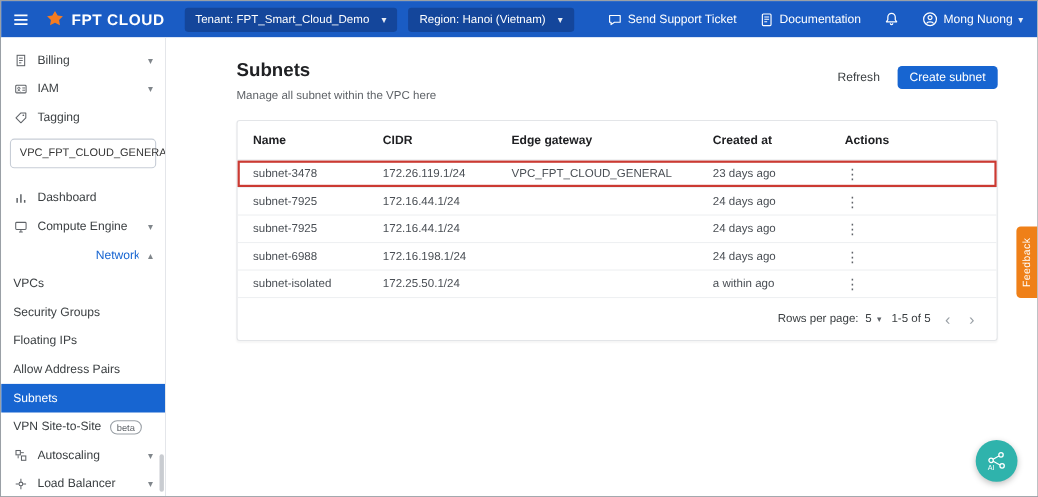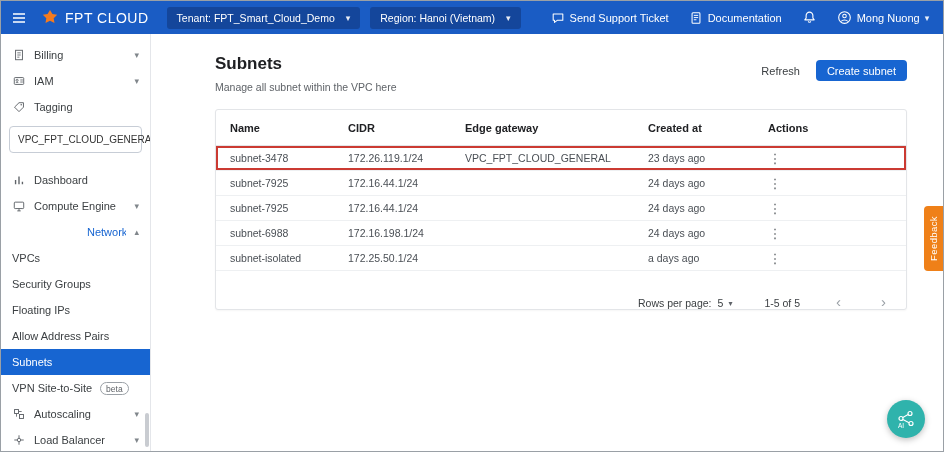--- a/index.html
+++ b/index.html
@@ -4,21 +4,21 @@
 <style>
   * { margin:0; padding:0; box-sizing:border-box; }
   html,body { width:944px; height:452px; }
   body { font-family:"Liberation Sans", sans-serif; background:#e8e8e8; }
   .page { position:relative; width:944px; height:452px; border:1px solid #9aa0a6; background:#fff; display:flex; flex-direction:column; overflow:hidden; }
 
   
   .topbar { height:33px; background:#1a5cc4; color:#fff; display:flex; align-items:center; padding:0 14px 0 10px; gap:10px; flex:0 0 auto; }
   .icon-btn { display:flex; align-items:center; justify-content:center; cursor:pointer; background:none; border:none; color:#fff; }
   .brand { display:flex; align-items:center; gap:6px; margin:0 8px 0 4px; cursor:pointer; }
-  .brand-text { font-size:14px; font-weight:normal; letter-spacing:.5px; white-space:nowrap; }
+  .brand-text { font-size:14px; font-weight:bold; letter-spacing:.5px; white-space:nowrap; }
   .pill { background:rgba(10,35,90,.38); border:none; border-radius:3px; height:22px; display:flex; align-items:center; gap:11px; padding:0 10px; font-size:10.5px; color:#fff; cursor:pointer; white-space:nowrap; }
   .pill .chev, .tb-chev { font-size:9px; opacity:.9; }
   .topbar-spacer { flex:1; }
   .tb-link { display:flex; align-items:center; gap:5px; font-size:11px; background:none; border:none; color:#fff; cursor:pointer; white-space:nowrap; margin-left:10px; }
 
   
   .body-row { flex:1; display:flex; min-height:0; position:relative; }
 
   
   .sidebar { width:150px; flex:0 0 150px; background:#fff; border-right:1px solid #e4e6ea; padding-top:8px; font-size:11px; color:#3c4043; overflow:hidden; position:relative; }
@@ -41,21 +41,21 @@
   .head-actions { display:flex; align-items:center; gap:16px; margin-top:6px; }
   .refresh { font-size:11px; color:#3c4043; background:none; border:none; cursor:pointer; }
   .create-btn { background:#1765d1; color:#fff; font-size:11px; border:none; border-radius:4px; height:21px; padding:0 11px; cursor:pointer; }
 
   .card { border:1px solid #e3e5e8; border-radius:3px; background:#fff; box-shadow:0 1px 2px rgba(0,0,0,.04); }
   .t-head, .t-row { display:grid; grid-template-columns:118px 117px 183px 120px 1fr; align-items:center; padding:0 14px; }
   .t-head { height:36px; font-size:11px; font-weight:bold; color:#202124; border-bottom:1px solid #e3e5e8; }
   .t-row { height:25px; font-size:10.5px; color:#4a4f55; border-bottom:1px solid #eef0f2; position:relative; cursor:pointer; }
   .kebab { color:#5f6368; font-size:13px; width:14px; text-align:center; cursor:pointer; line-height:1; }
   .t-row.highlight::after { content:""; position:absolute; inset:0; border:2px solid #cb3a32; pointer-events:none; }
-  .t-foot { height:38px; display:flex; align-items:flex-end; justify-content:flex-end; gap:32px; padding:0 16px; font-size:10.5px; color:#3c4043; }
+  .t-foot { height:38px; display:flex; align-items:center; justify-content:flex-end; gap:9px; padding:0 16px; font-size:10.5px; color:#3c4043; }
   .rpp { display:flex; align-items:center; gap:6px; }
   .rpp-select { display:flex; align-items:center; gap:5px; cursor:pointer; }
   .rpp-select .chev { font-size:8px; color:#5f6368; }
   .pg-arrow { background:none; border:none; color:#9aa0a6; font-size:15px; cursor:pointer; line-height:1; padding:0 4px; }
 
   
   .feedback-tab { position:absolute; right:0; top:205px; background:#ef8018; color:#fff; font-size:9.5px; padding:10px 4px; writing-mode:vertical-rl; transform:rotate(180deg); border-radius:0 4px 4px 0; letter-spacing:.4px; cursor:pointer; }
 
   
   .ai-fab { position:absolute; right:18px; bottom:13px; width:38px; height:38px; border-radius:50%; background:#2fb3ac; border:none; display:flex; align-items:center; justify-content:center; cursor:pointer; box-shadow:0 2px 6px rgba(0,0,0,.25); }
@@ -293,21 +293,21 @@
           <span>subnet-6988</span>
           <span>172.16.198.1/24</span>
           <span></span>
           <span>24 days ago</span>
           <span class="kebab">⋮</span>
         </div>
         <div class="t-row">
           <span>subnet-isolated</span>
           <span>172.25.50.1/24</span>
           <span></span>
-          <span>a days ago</span>
+          <span>a within ago</span>
           <span class="kebab">⋮</span>
         </div>
 
         <div class="t-foot">
           <div class="rpp">
             <span>Rows per page:</span>
             <span class="rpp-select">
               <span>5</span>
               <span class="chev">▾</span>
             </span>

